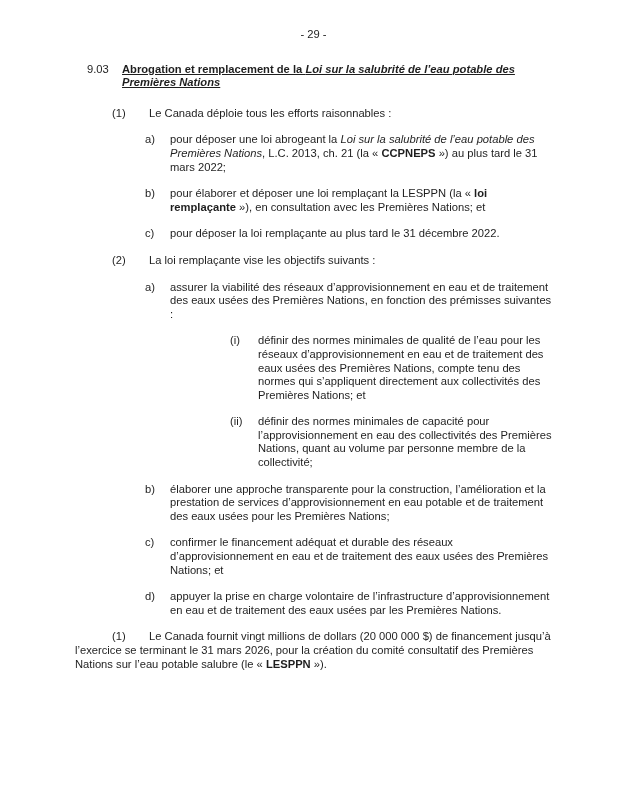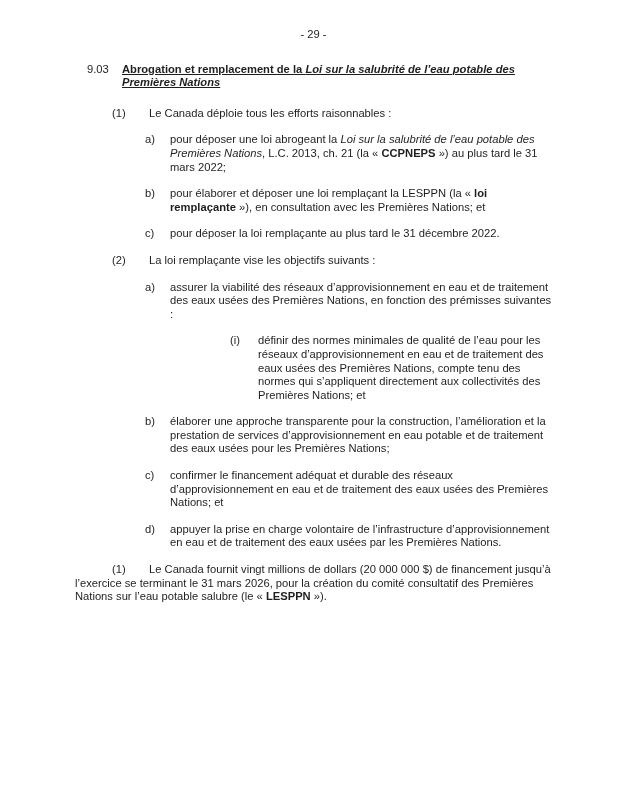--- a/index.html
+++ b/index.html
@@ -88,20 +88,24 @@
   <div class="li lvl1">
     <span class="li-marker">a)</span>
     <div class="li-text">assurer la viabilité des réseaux d’approvisionnement en eau et de traitement des eaux usées des Premières Nations, en fonction des prémisses suivantes :</div>
   </div>
 
   <div class="li lvl2">
     <span class="li-marker">(i)</span>
     <div class="li-text">définir des normes minimales de qualité de l’eau pour les réseaux d’approvisionnement en eau et de traitement des eaux usées des Premières Nations, compte tenu des normes qui s’appliquent directement aux collectivités des Premières Nations; et</div>
   </div>
 
+  <div class="li lvl2">
+    <span class="li-marker">(ii)</span>
+    <div class="li-text">définir des normes minimales de capacité pour l’approvisionnement en eau des collectivités des Premières Nations, quant au volume par personne membre de la collectivité;</div>
+  </div>
 
   <div class="li lvl1">
     <span class="li-marker">b)</span>
     <div class="li-text">élaborer une approche transparente pour la construction, l’amélioration et la prestation de services d’approvisionnement en eau potable et de traitement des eaux usées pour les Premières Nations;</div>
   </div>
 
   <div class="li lvl1">
     <span class="li-marker">c)</span>
     <div class="li-text">confirmer le financement adéquat et durable des réseaux d’approvisionnement en eau et de traitement des eaux usées des Premières Nations; et</div>
   </div>

